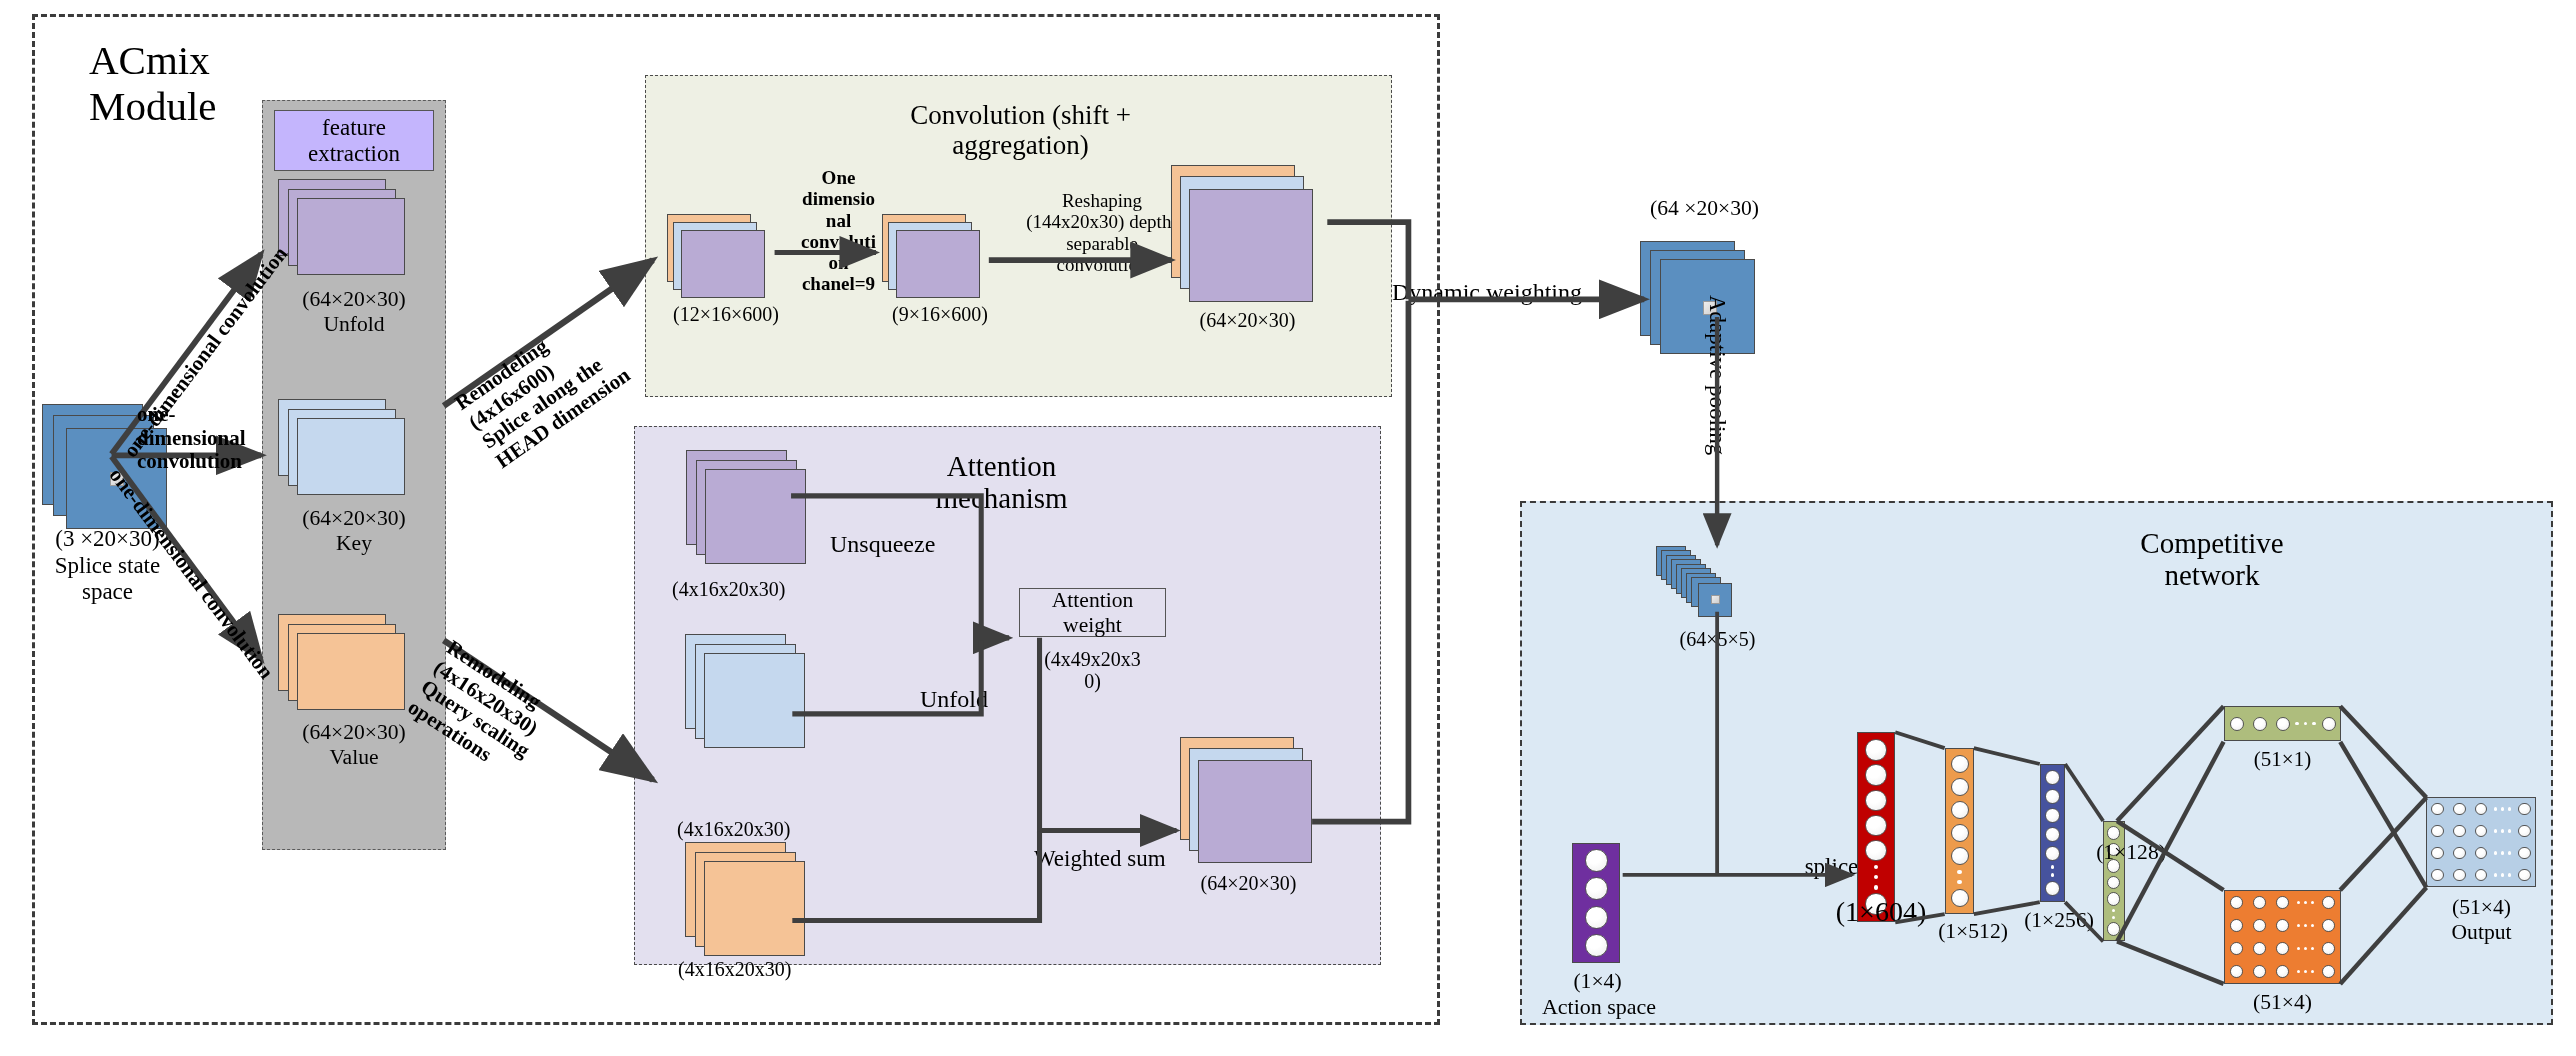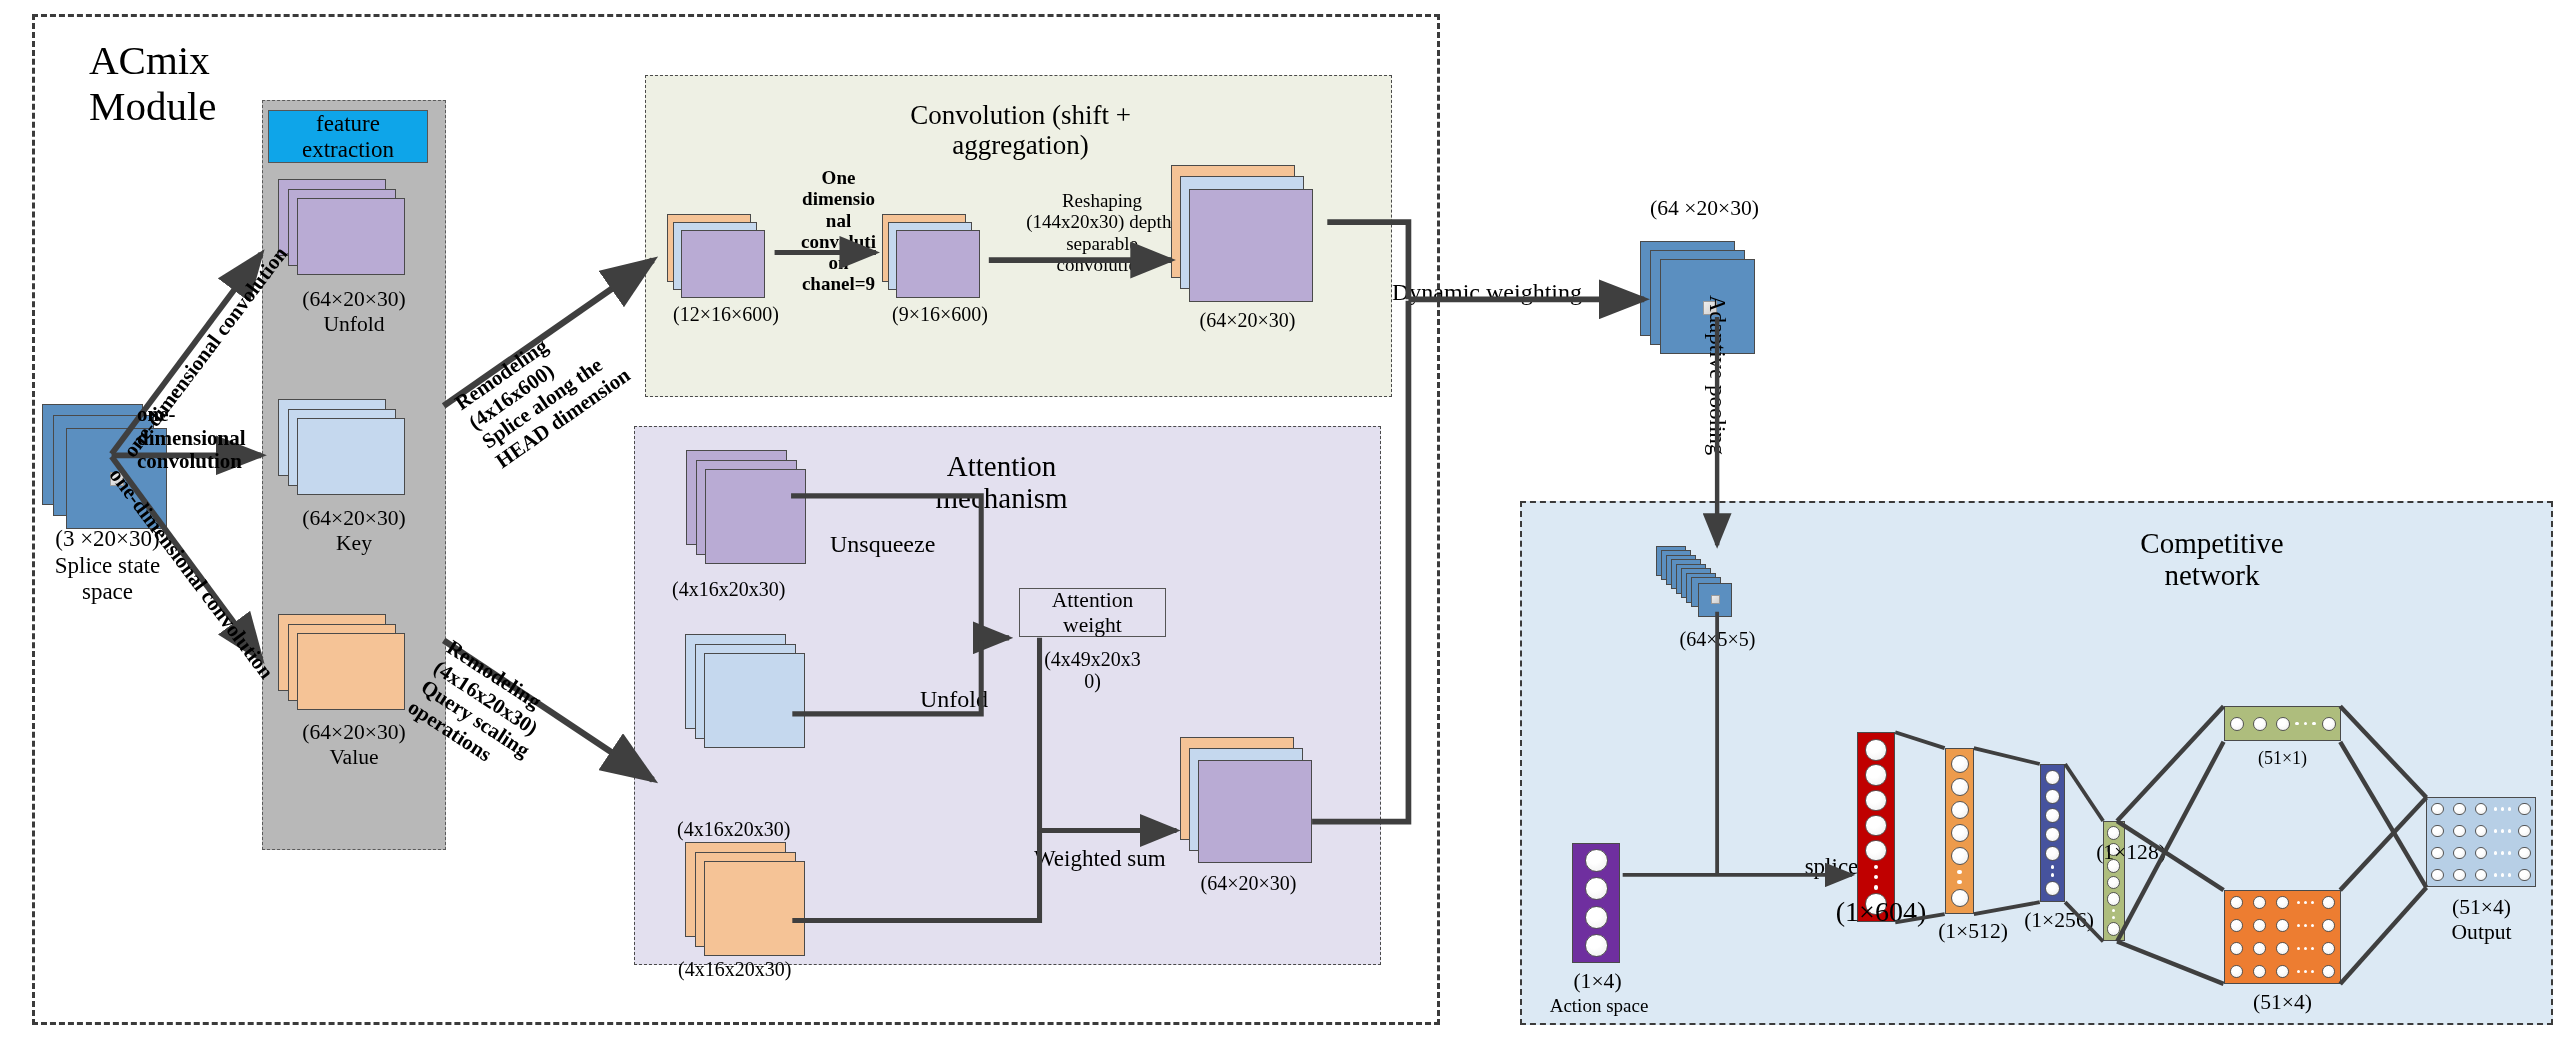--- a/index.html
+++ b/index.html
@@ -51,21 +51,21 @@
     <div class="card" style="left:11.4px;top:11.4px;width:101px;height:101px;background:#5b8fc0;"></div>
     <div class="card" style="left:23.5px;top:23.5px;width:101px;height:101px;background:#5b8fc0;"></div>
     <div class="pix" style="left:68px;top:68px;width:14px;height:14px;"></div>
   </div>
   <div class="txt" style="left:25px;top:526px;width:165px;font-size:23px;">(3 ×20×30)</div>
   <div class="txt" style="left:25px;top:553px;width:165px;font-size:23px;">Splice state
 space</div>
 
   <div class="panel" style="left:262px;top:100px;width:184px;height:750px;background:#b8b8b8;border:1.9px dashed #5a5a5a;"></div>
 
-  <div class="boxlbl" style="left:268px;top:110px;width:160px;height:53px;background:#0ea5e9;">
+  <div class="boxlbl" style="left:274px;top:110px;width:160px;height:61px;background:#c4b5fd;">
     <span style="font-size:23px;white-space:pre-line;">feature
 extraction</span>
   </div>
 
   <div class="stack" style="left:278px;top:179px;">
     <div class="card" style="left:0;top:0;width:108px;height:77px;background:#b9abd4;"></div>
     <div class="card" style="left:9.5px;top:9.5px;width:108px;height:77px;background:#b9abd4;"></div>
     <div class="card" style="left:19px;top:19px;width:108px;height:77px;background:#b9abd4;"></div>
   </div>
   <div class="txt" style="left:262px;top:287px;width:184px;font-size:21.6px;">(64×20×30)</div>
@@ -201,21 +201,21 @@
   </div>
   <div class="txt" style="left:1635px;top:628px;width:165px;font-size:20px;">(64×5×5)</div>
 
   <div class="col" style="left:1572px;top:843px;width:48px;height:120px;background:#6f2f9f;padding:5px 0;">
     <div class="neu" style="width:23px;height:23px;"></div>
     <div class="neu" style="width:23px;height:23px;"></div>
     <div class="neu" style="width:23px;height:23px;"></div>
     <div class="neu" style="width:23px;height:23px;"></div>
   </div>
   <div class="txt" style="left:1534px;top:969px;width:127px;font-size:21.6px;">(1×4)</div>
-  <div class="txt" style="left:1520px;top:995px;width:158px;font-size:19px;">Action space</div>
+  <div class="txt" style="left:1520px;top:995px;width:158px;font-size:22px;">Action space</div>
 
   <div class="txt" style="left:1768px;top:854px;width:127px;font-size:23px;">splice</div>
 
   <div class="col" style="left:1857px;top:732px;width:38px;height:190px;background:#c00000;padding:6.3px 0;">
     <div class="neu" style="width:21.6px;height:21.6px;"></div>
     <div class="neu" style="width:21.6px;height:21.6px;"></div>
     <div class="neu" style="width:21.6px;height:21.6px;"></div>
     <div class="neu" style="width:21.6px;height:21.6px;"></div>
     <div class="neu" style="width:21.6px;height:21.6px;"></div>
     <div class="dotcol">
@@ -273,21 +273,21 @@
     <div class="neu" style="width:14px;height:14px;justify-self:center;"></div>
     <div class="neu" style="width:14px;height:14px;justify-self:center;"></div>
     <div class="neu" style="width:14px;height:14px;justify-self:center;"></div>
     <div class="gdots" style="justify-self:center;">
       <div class="gdot" style="width:3.8px;height:3.8px;"></div>
         <div class="gdot" style="width:3.8px;height:3.8px;"></div>
         <div class="gdot" style="width:3.8px;height:3.8px;"></div>
     </div>
     <div class="neu" style="width:14px;height:14px;justify-self:center;"></div>
   </div>
-  <div class="txt" style="left:2224px;top:748px;width:117px;font-size:18px;">(51×1)</div>
+  <div class="txt" style="left:2224px;top:748px;width:117px;font-size:21px;">(51×1)</div>
 
   <div class="grid" style="left:2224px;top:890px;width:117px;height:94px;background:#ed7d31;grid-template-columns:repeat(5,1fr);grid-template-rows:repeat(4,1fr);">
     <div class="neu" style="width:12.7px;height:12.7px;justify-self:center;align-self:center;"></div>
     <div class="neu" style="width:12.7px;height:12.7px;justify-self:center;align-self:center;"></div>
     <div class="neu" style="width:12.7px;height:12.7px;justify-self:center;align-self:center;"></div>
     <div class="gdots" style="justify-self:center;align-self:center;gap:3.8px;">
       <div class="gdot" style="width:3.2px;height:3.2px;"></div>
         <div class="gdot" style="width:3.2px;height:3.2px;"></div>
         <div class="gdot" style="width:3.2px;height:3.2px;"></div>
     </div>

